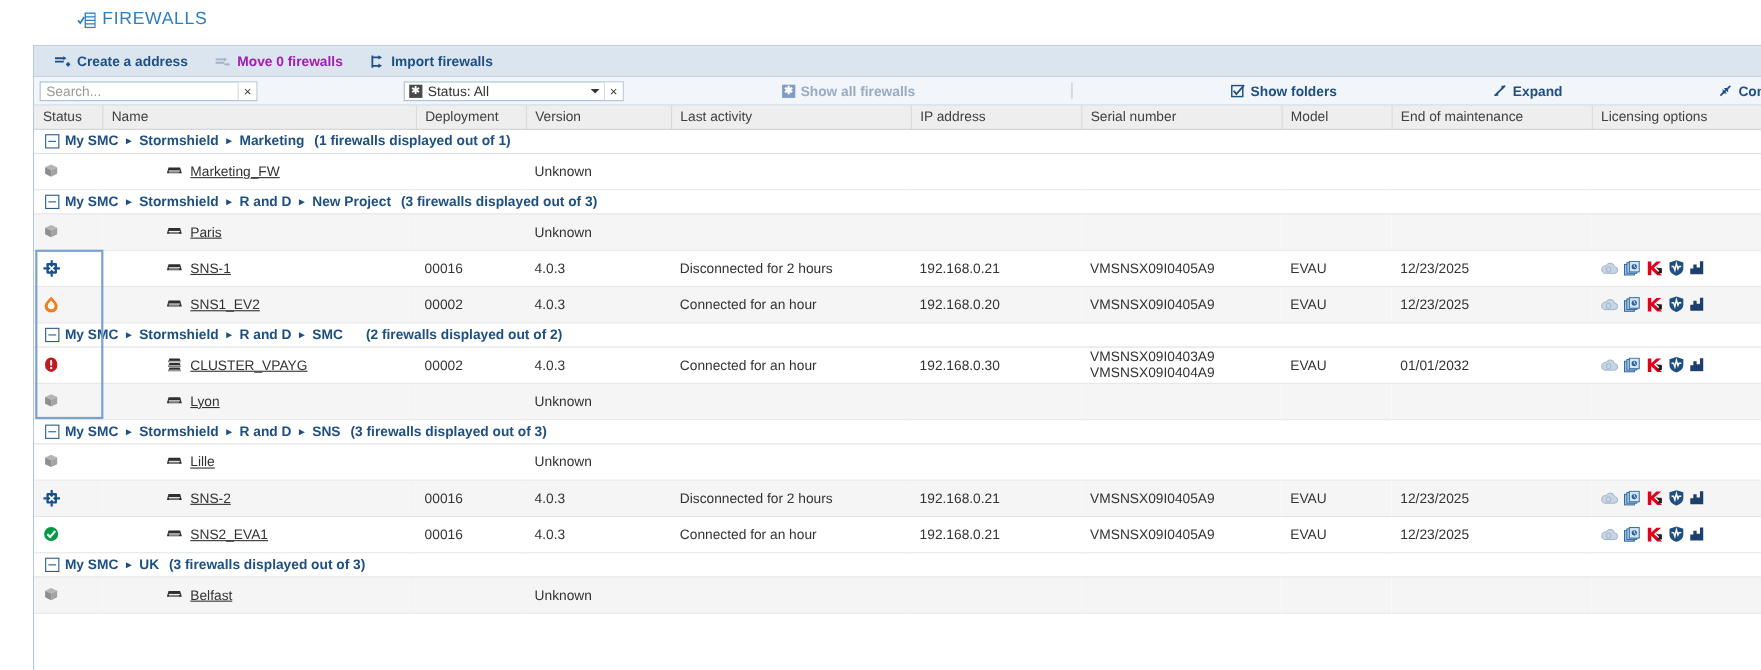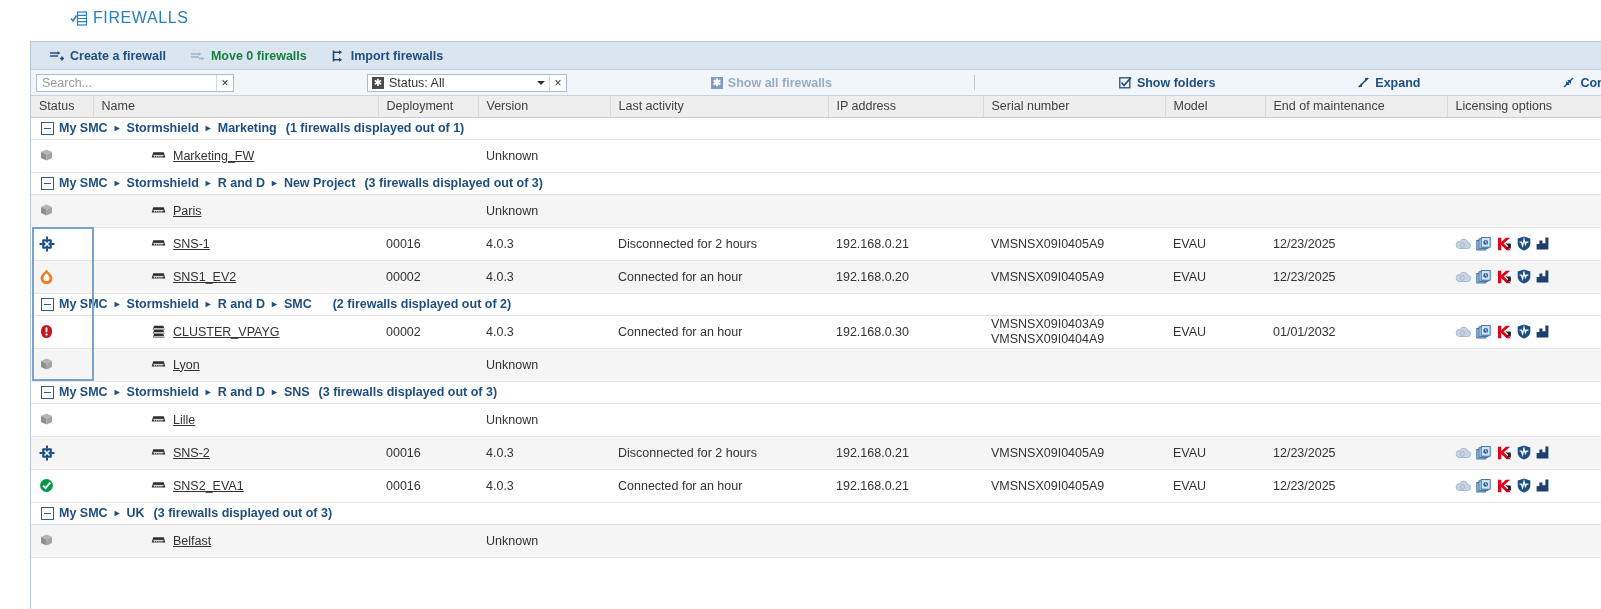--- a/index.html
+++ b/index.html
@@ -33,21 +33,21 @@
     height:28px;background:#dbe5f0;
     display:flex;align-items:center;
     border-bottom:1px solid #c3d1e0;
     padding-left:6px;box-sizing:border-box;
   }
   .tb-btn{
     display:flex;align-items:center;gap:6px;
     padding:0 12px;height:26px;color:#1d4f82;font-size:12.5px;font-weight:bold;
     cursor:pointer;white-space:nowrap;
   }
-  .tb-btn.disabled{color:#15803d;cursor:default;}
+  .tb-btn.disabled{color:#a21caf;cursor:default;}
 
   
   .filterbar{
     height:26px;background:#f2f5f9;display:flex;align-items:center;
     border-bottom:1px solid #c8d3e0;padding-left:5px;box-sizing:border-box;justify-content:space-between;
   }
   .search-wrap{
     display:flex;align-items:center;height:18px;width:198px;
     border:1px solid #a9bdd2;background:#fff;box-sizing:border-box;
   }
@@ -135,21 +135,21 @@
     <div class="toolbar">
 
       <div class="tb-btn">
         <span class="tb-icon">
           <svg width="15" height="14" viewBox="0 0 15 14">
             <path d="M1 4h8M1 7h8" stroke="#1d4f82" stroke-width="1.7"></path>
             <path d="M8.5 2.2 L11.5 4 L8.5 5.8z" fill="#1d4f82"></path>
             <path d="M11 9.5h4M13 7.5v4" stroke="#1d4f82" stroke-width="1.7"></path>
           </svg>
         </span>
-        <span>Create a firewall</span>
+        <span>Create a address</span>
       </div>
 
       <div class="tb-btn disabled">
         <span class="tb-icon">
           <svg width="15" height="14" viewBox="0 0 15 14">
             <path d="M1 5h8M1 8h8" stroke="#9fb2c6" stroke-width="1.7"></path>
             <path d="M8.5 3.2 L11.5 5 L8.5 6.8z" fill="#9fb2c6"></path>
             <path d="M9 9.5h4" stroke="#9fb2c6" stroke-width="1.5"></path>
             <path d="M12 8 L14.3 9.5 L12 11z" fill="#9fb2c6"></path>
           </svg>

